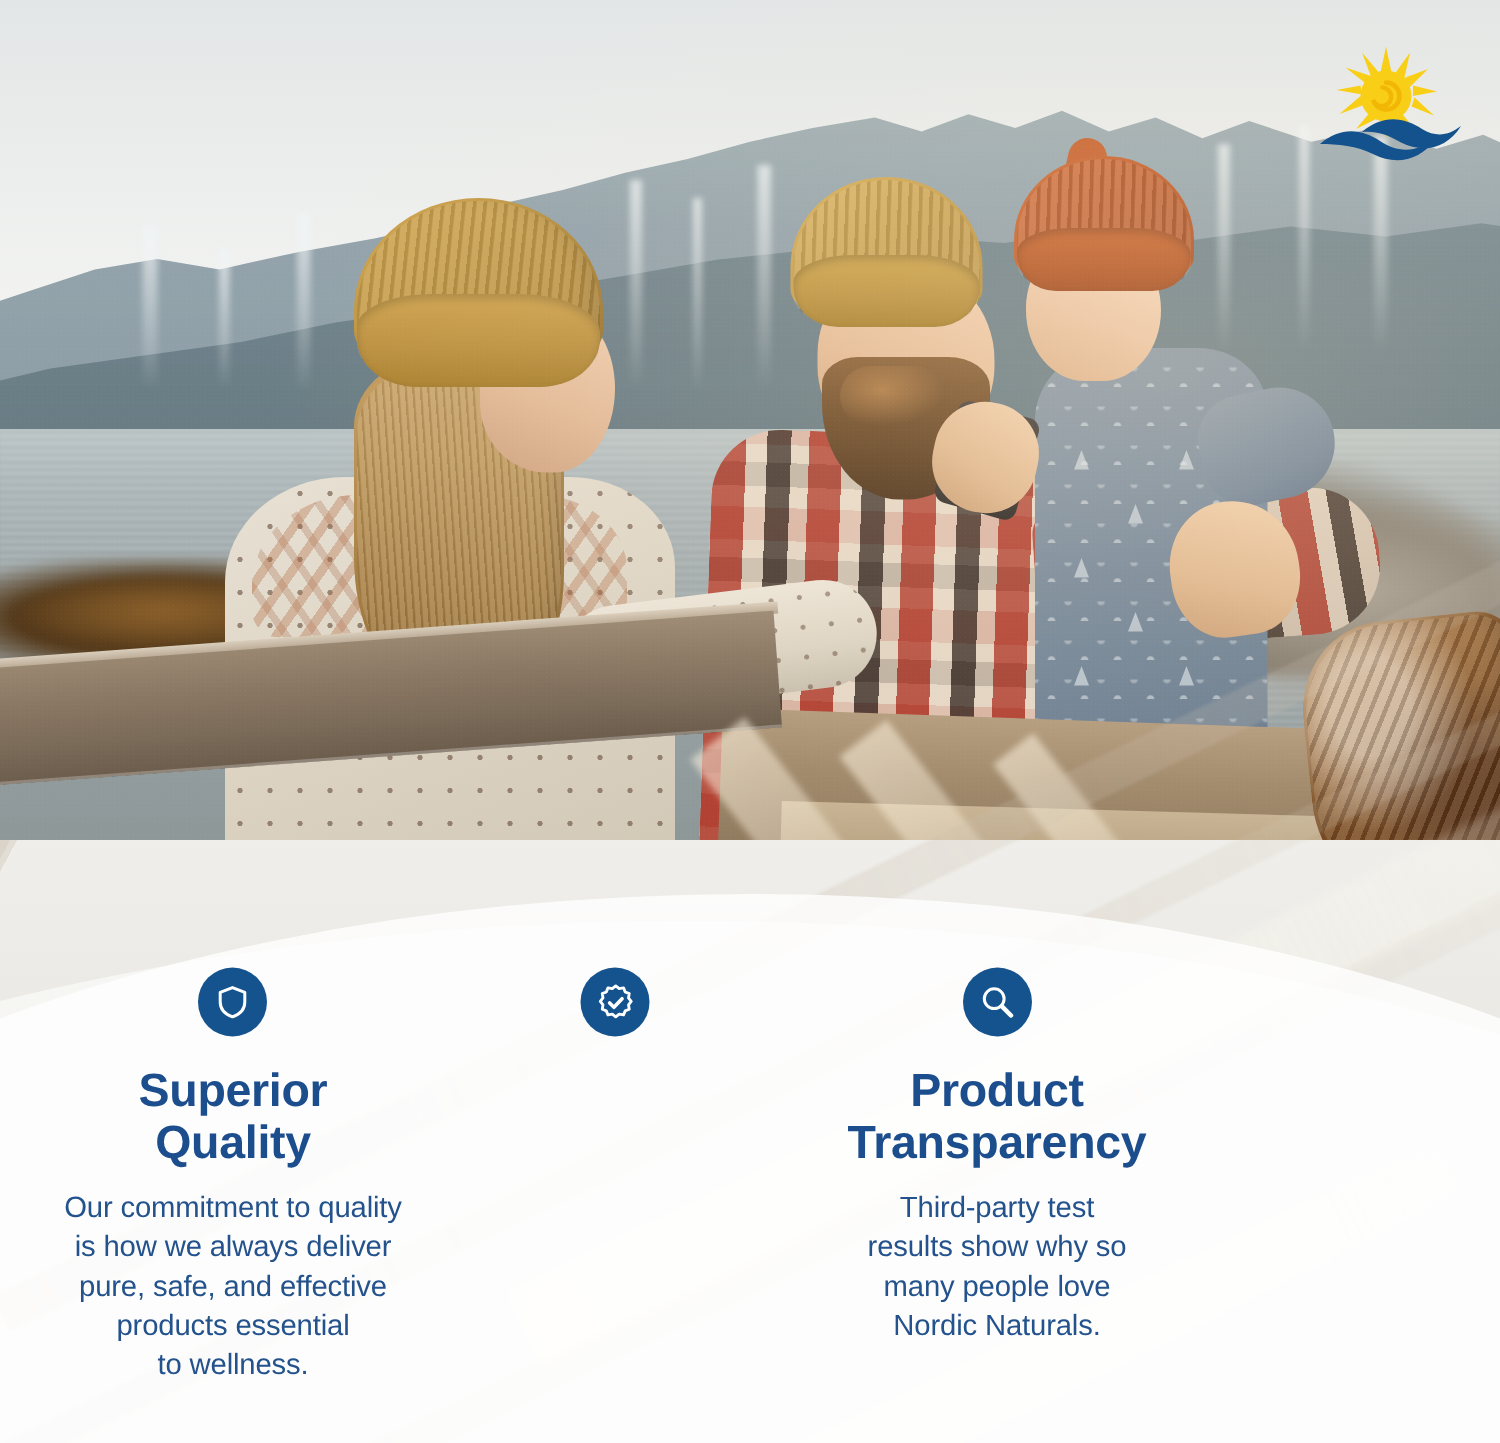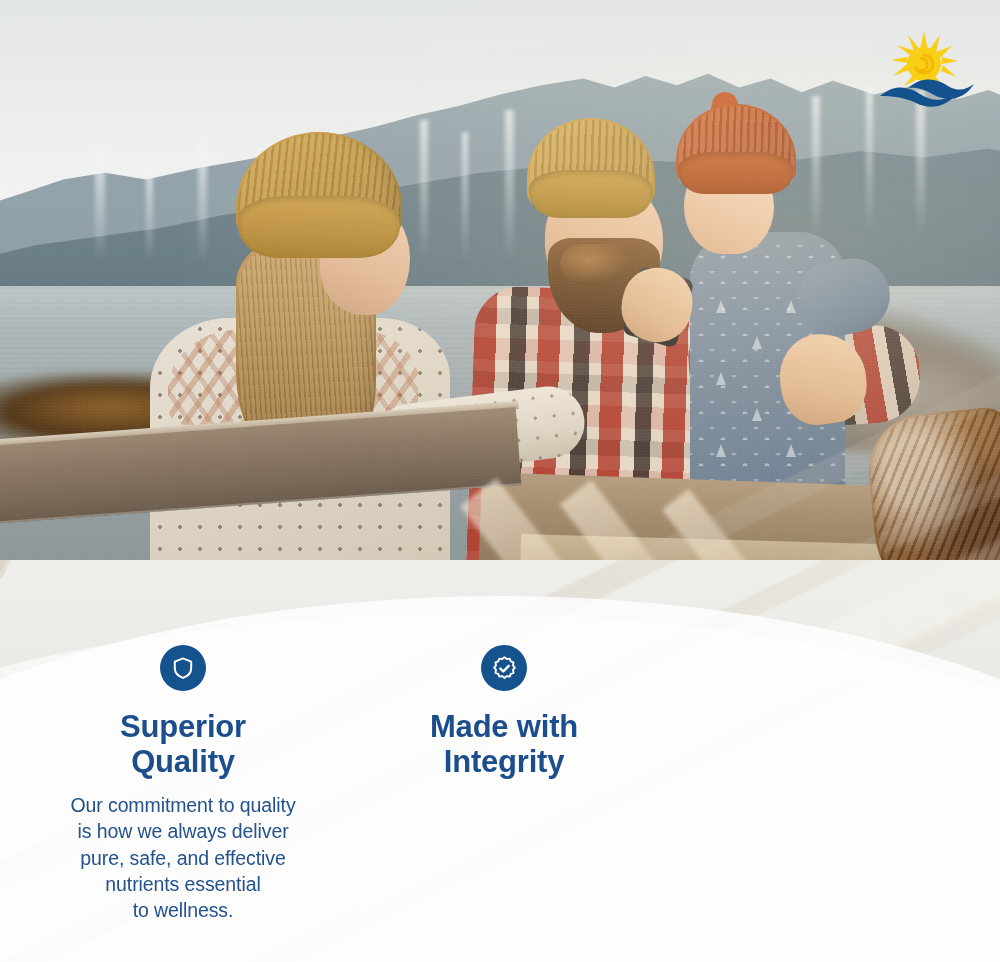--- a/index.html
+++ b/index.html
@@ -416,23 +416,22 @@
     background:rgba(255,255,255,.55);
     clip-path:ellipse(900px 380px at 46% 398px);
   }
 
   
   .features {
     position:absolute;
     left:0; top:645px; width:820px;
     display:flex;
     align-items:flex-start;
-    justify-content:flex-start;
+    justify-content:center;
     padding:0 28px;
-    gap:11px;
   }
   .feature {
     width:310px;
     text-align:center;
     display:flex;
     flex-direction:column;
     align-items:center;
   }
   .icon-circle {
     width:46px; height:46px;
@@ -597,31 +596,43 @@
       <div class="icon-circle">
         <svg width="26" height="26" viewBox="0 0 26 26" aria-hidden="true">
           <path d="M13 3.4 L21.2 6.6 V13 c0 5.3 -3.6 8.3 -8.2 9.9 C8.4 21.3 4.8 18.3 4.8 13 V6.6 Z" fill="none" stroke="#ffffff" stroke-width="2" stroke-linejoin="round"></path>
         </svg>
       </div>
       <div class="feature-title">Superior
 Quality</div>
       <div class="feature-body">Our commitment to quality
 is how we always deliver
 pure, safe, and effective
-nutrients essential
+products essential
 to wellness.</div>
     </div>
 
     <div class="feature">
       <div class="icon-circle">
         <svg width="27" height="27" viewBox="0 0 27 27" aria-hidden="true">
           <path d="M13.5 2.3 l2.3 1.8 2.9 -.5 1.1 2.7 2.7 1.1 -.5 2.9 1.8 2.3 -1.8 2.3 .5 2.9 -2.7 1.1 -1.1 2.7 -2.9 -.5 -2.3 1.8 -2.3 -1.8 -2.9 .5 -1.1 -2.7 -2.7 -1.1 .5 -2.9 -1.8 -2.3 1.8 -2.3 -.5 -2.9 2.7 -1.1 1.1 -2.7 2.9 .5 Z" fill="none" stroke="#ffffff" stroke-width="1.9" stroke-linejoin="round"></path>
           <path d="M9.4 13.6 l2.9 2.9 5.4 -5.7" fill="none" stroke="#ffffff" stroke-width="2.4" stroke-linecap="round" stroke-linejoin="round"></path>
         </svg>
       </div>
-      <div class="feature-title">Made with
-Integrity</div>
     </div>
 
+    <div class="feature">
+      <div class="icon-circle">
+        <svg width="26" height="26" viewBox="0 0 26 26" aria-hidden="true">
+          <circle cx="10.8" cy="10.8" r="6.6" fill="none" stroke="#ffffff" stroke-width="2"></circle>
+          <path d="M15.8 15.8 L22 22" stroke="#ffffff" stroke-width="3" stroke-linecap="round"></path>
+        </svg>
+      </div>
+      <div class="feature-title">Product
+Transparency</div>
+      <div class="feature-body">Third-party test
+results show why so
+many people love
+Nordic Naturals.</div>
+    </div>
 
   </div>
 
 </div>
 
 </body></html>

